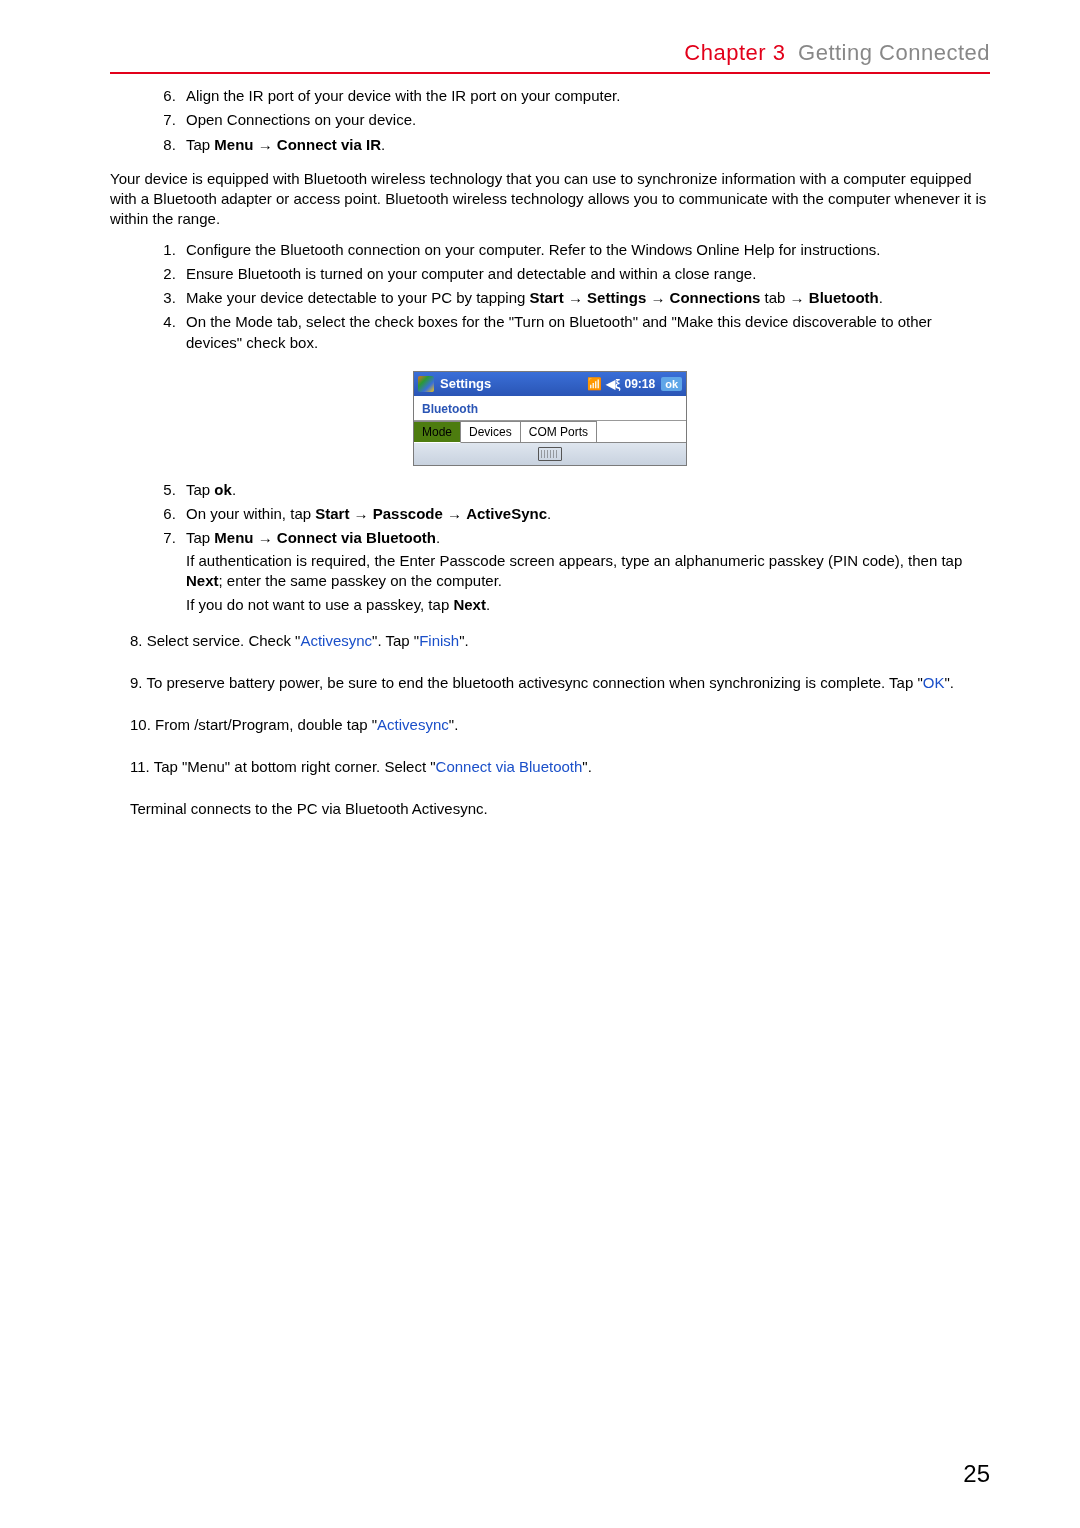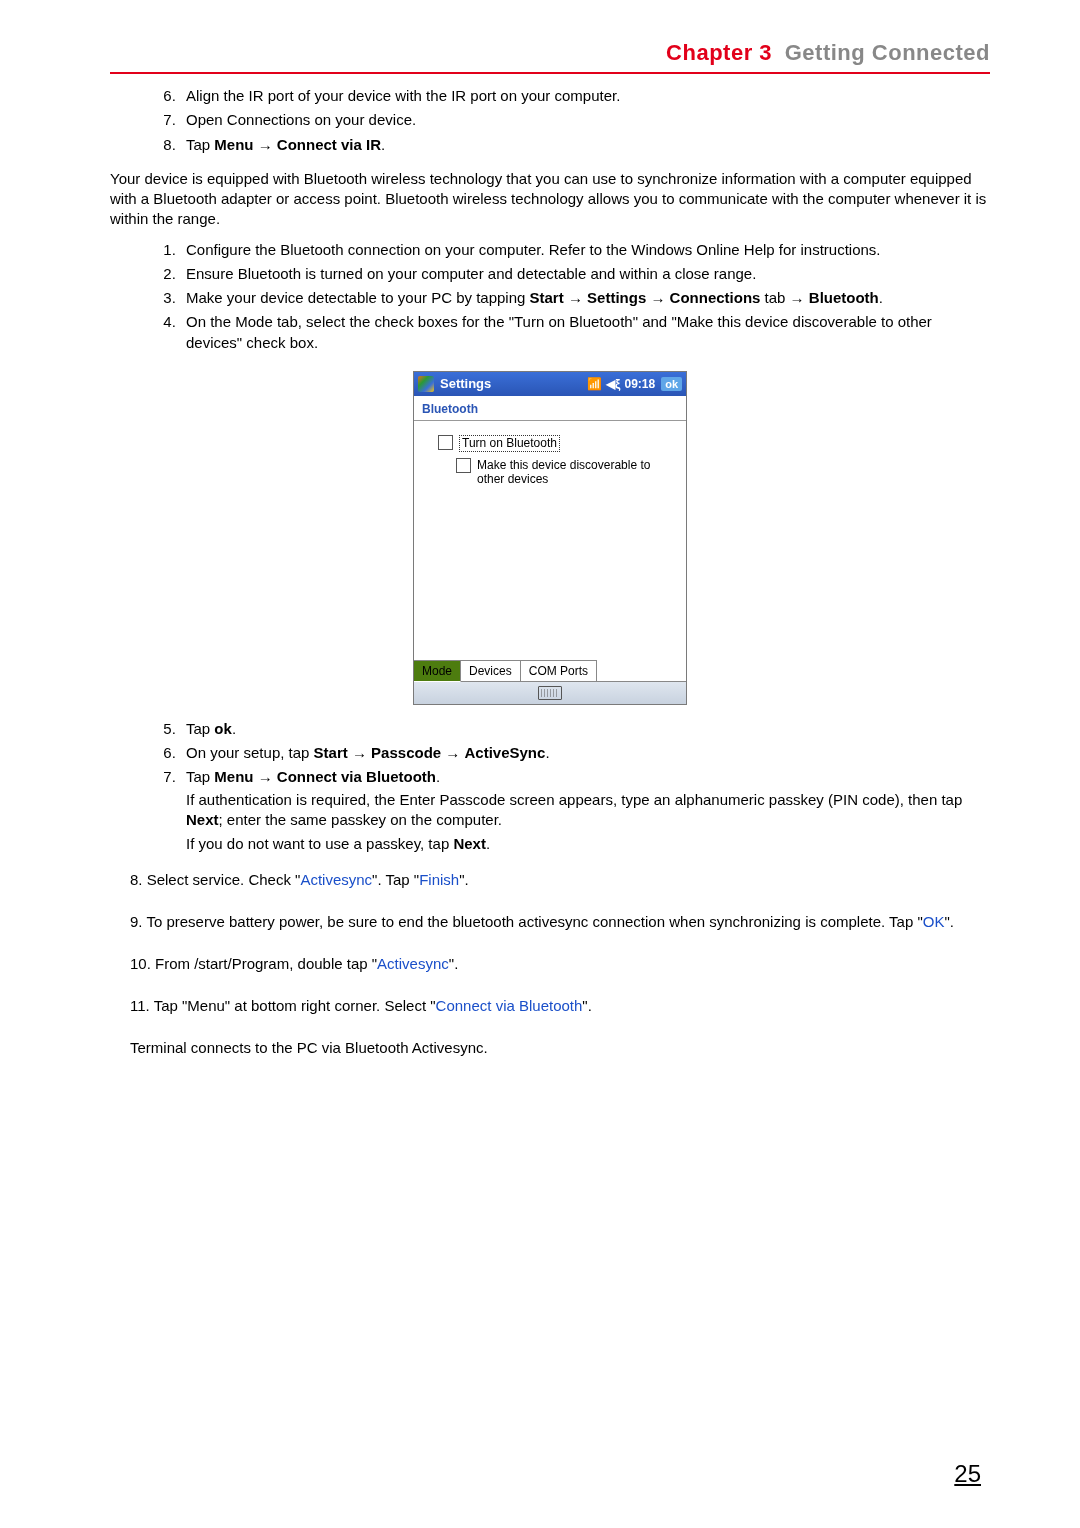--- a/index.html
+++ b/index.html
@@ -13,21 +13,21 @@
   }
   .page {
     padding: 40px 90px 40px 110px;
     box-sizing: border-box;
     position: relative;
     min-height: 1528px;
   }
   .header {
     text-align: right;
     font-size: 22px;
-    font-weight: bold;
+    font-weight: normal;
     letter-spacing: 0.5px;
     padding-bottom: 6px;
   }
   .header .chap { color: #e2001a; }
   .header .title { color: #888; margin-left: 6px; }
   .red-rule {
     border: none;
     border-top: 2px solid #e2001a;
     margin: 0 0 12px 0;
   }
@@ -45,23 +45,22 @@
   }
   p.body { margin: 0 0 10px 0; line-height: 1.35; }
   .bold { font-weight: bold; }
   .indent-note { margin-left: 76px; line-height: 1.35; margin-bottom: 4px; }
   .freesteps { margin: 10px 0 12px 20px; line-height: 1.6; }
   .freesteps p { margin: 0 0 18px 0; }
   .blue { color: #1a4fc9; }
   .pagenum {
     position: absolute;
     bottom: 40px;
-    right: 99px;
+    right: 90px;
     font-size: 24px;
-    text-decoration: underline;
   }
 
   
   .device {
     width: 272px;
     margin: 18px auto 14px auto;
     border: 1px solid #7a7a7a;
     font-family: Tahoma, Arial, sans-serif;
     font-size: 12px;
     background: #fff;
@@ -183,43 +182,33 @@
       <span>Settings</span>
       <span class="spacer"></span>
       <span class="status">
         <span>📶</span>
         <span>◀ξ</span>
         <span>09:18</span>
       </span>
       <span class="ok-btn">ok</span>
     </div>
     <div class="dev-subtitle">Bluetooth</div>
-    <div class="dev-body">
-      <div class="chk-row">
-        <span class="chk"></span>
-        <span class="chk-label-boxed">Turn on Bluetooth</span>
-      </div>
-      <div class="chk-row sub">
-        <span class="chk"></span>
-        <span class="chk-text">Make this device discoverable to other devices</span>
-      </div>
-    </div>
     <div class="dev-tabs">
       <div class="dev-tab active">Mode</div>
       <div class="dev-tab">Devices</div>
       <div class="dev-tab">COM Ports</div>
     </div>
     <div class="dev-footer">
       <span class="kbd-icon"></span>
     </div>
   </div>
 
   <ol class="numlist" id="after-list" start="5">
       <li><span>Tap </span><span class="bold">ok</span><span>.</span></li>
-      <li><span>On your setup, tap </span><span class="bold">Start</span><span> → </span><span class="bold">Passcode</span><span> → </span><span class="bold">ActiveSync</span><span>.</span></li>
+      <li><span>On your within, tap </span><span class="bold">Start</span><span> → </span><span class="bold">Passcode</span><span> → </span><span class="bold">ActiveSync</span><span>.</span></li>
       <li><span>Tap </span><span class="bold">Menu → Connect via Bluetooth</span><span>.</span><div class="indent-note" style="margin-left: 0px; margin-top: 2px;"><span>If authentication is required, the Enter Passcode screen appears, type an alphanumeric passkey (PIN code), then tap </span><span class="bold">Next</span><span>; enter the same passkey on the computer.</span></div><div class="indent-note" style="margin-left: 0px; margin-top: 2px;"><span>If you do not want to use a passkey, tap </span><span class="bold">Next</span><span>.</span></div></li>
     </ol>
 
   <div class="freesteps" id="free-steps">
       <p><span>8. Select service. Check "</span><span class="blue">Activesync</span><span>". Tap "</span><span class="blue">Finish</span><span>".</span></p>
       <p><span>9. To preserve battery power, be sure to end the bluetooth activesync connection when synchronizing is complete. Tap "</span><span class="blue">OK</span><span>".</span></p>
       <p><span>10. From /start/Program, double tap "</span><span class="blue">Activesync</span><span>".</span></p>
       <p><span>11. Tap "Menu" at bottom right corner. Select "</span><span class="blue">Connect via Bluetooth</span><span>".</span></p>
       <p><span>Terminal connects to the PC via Bluetooth Activesync.</span></p>
     </div>

